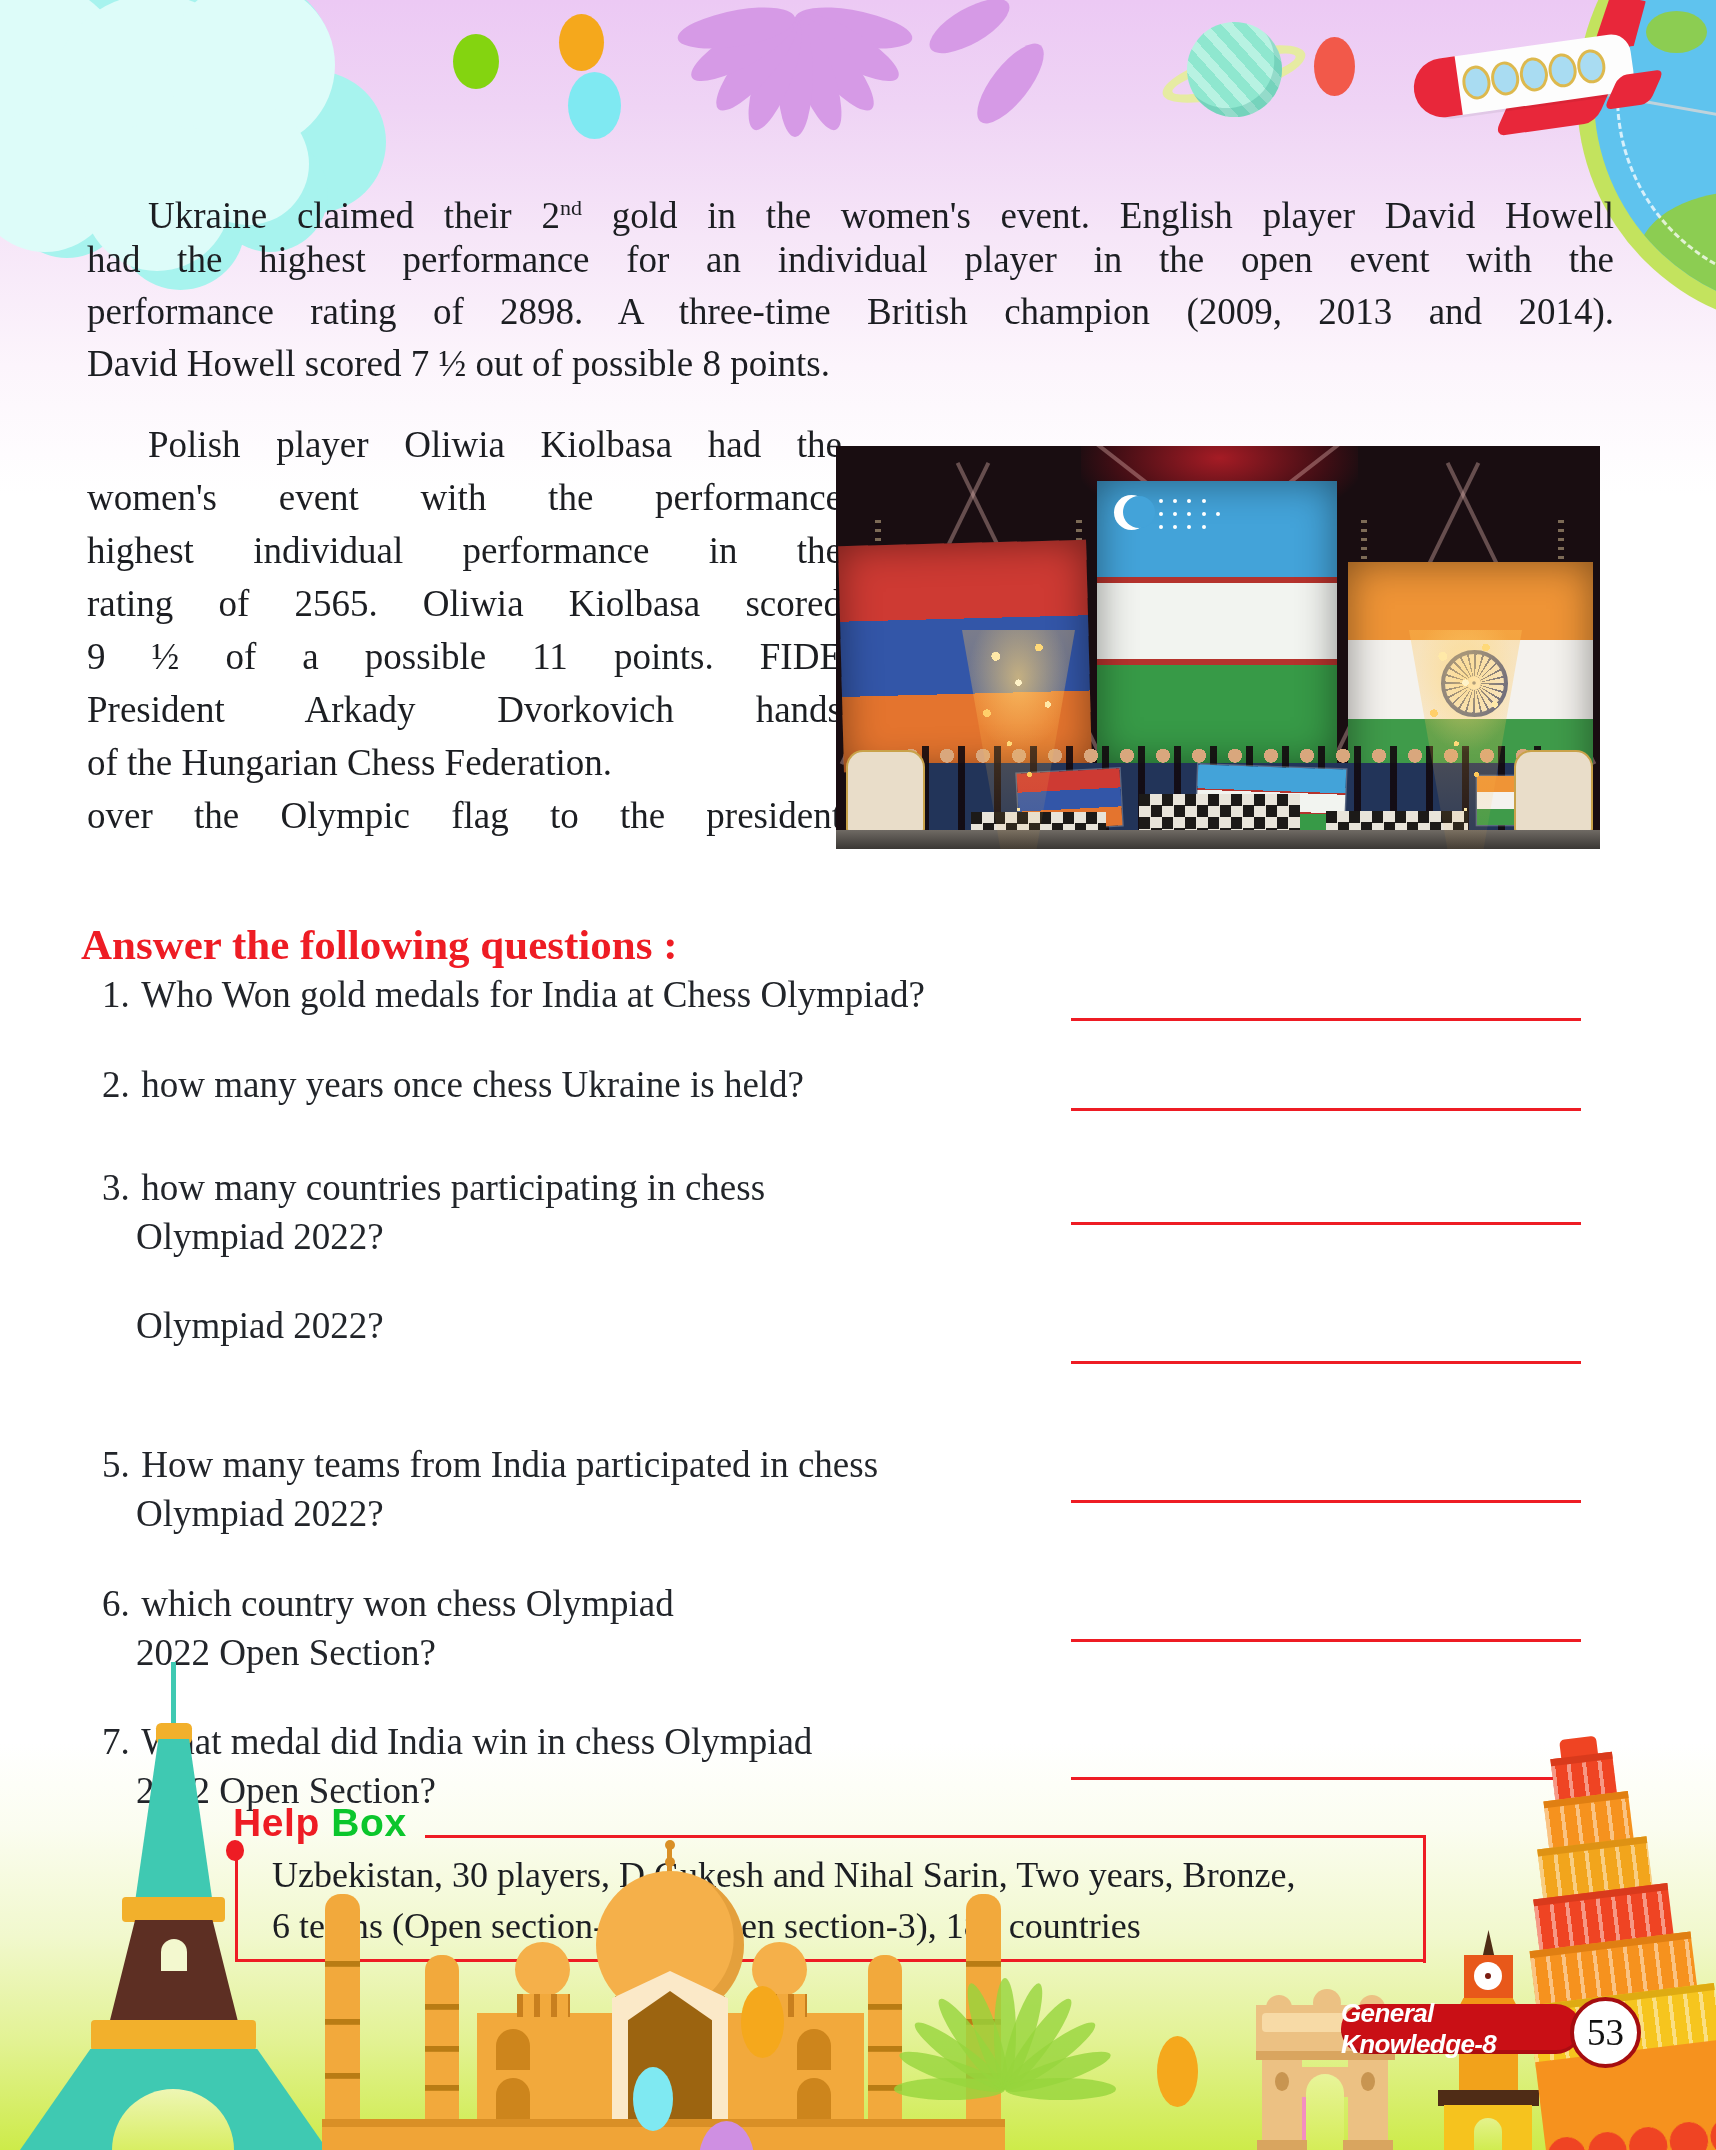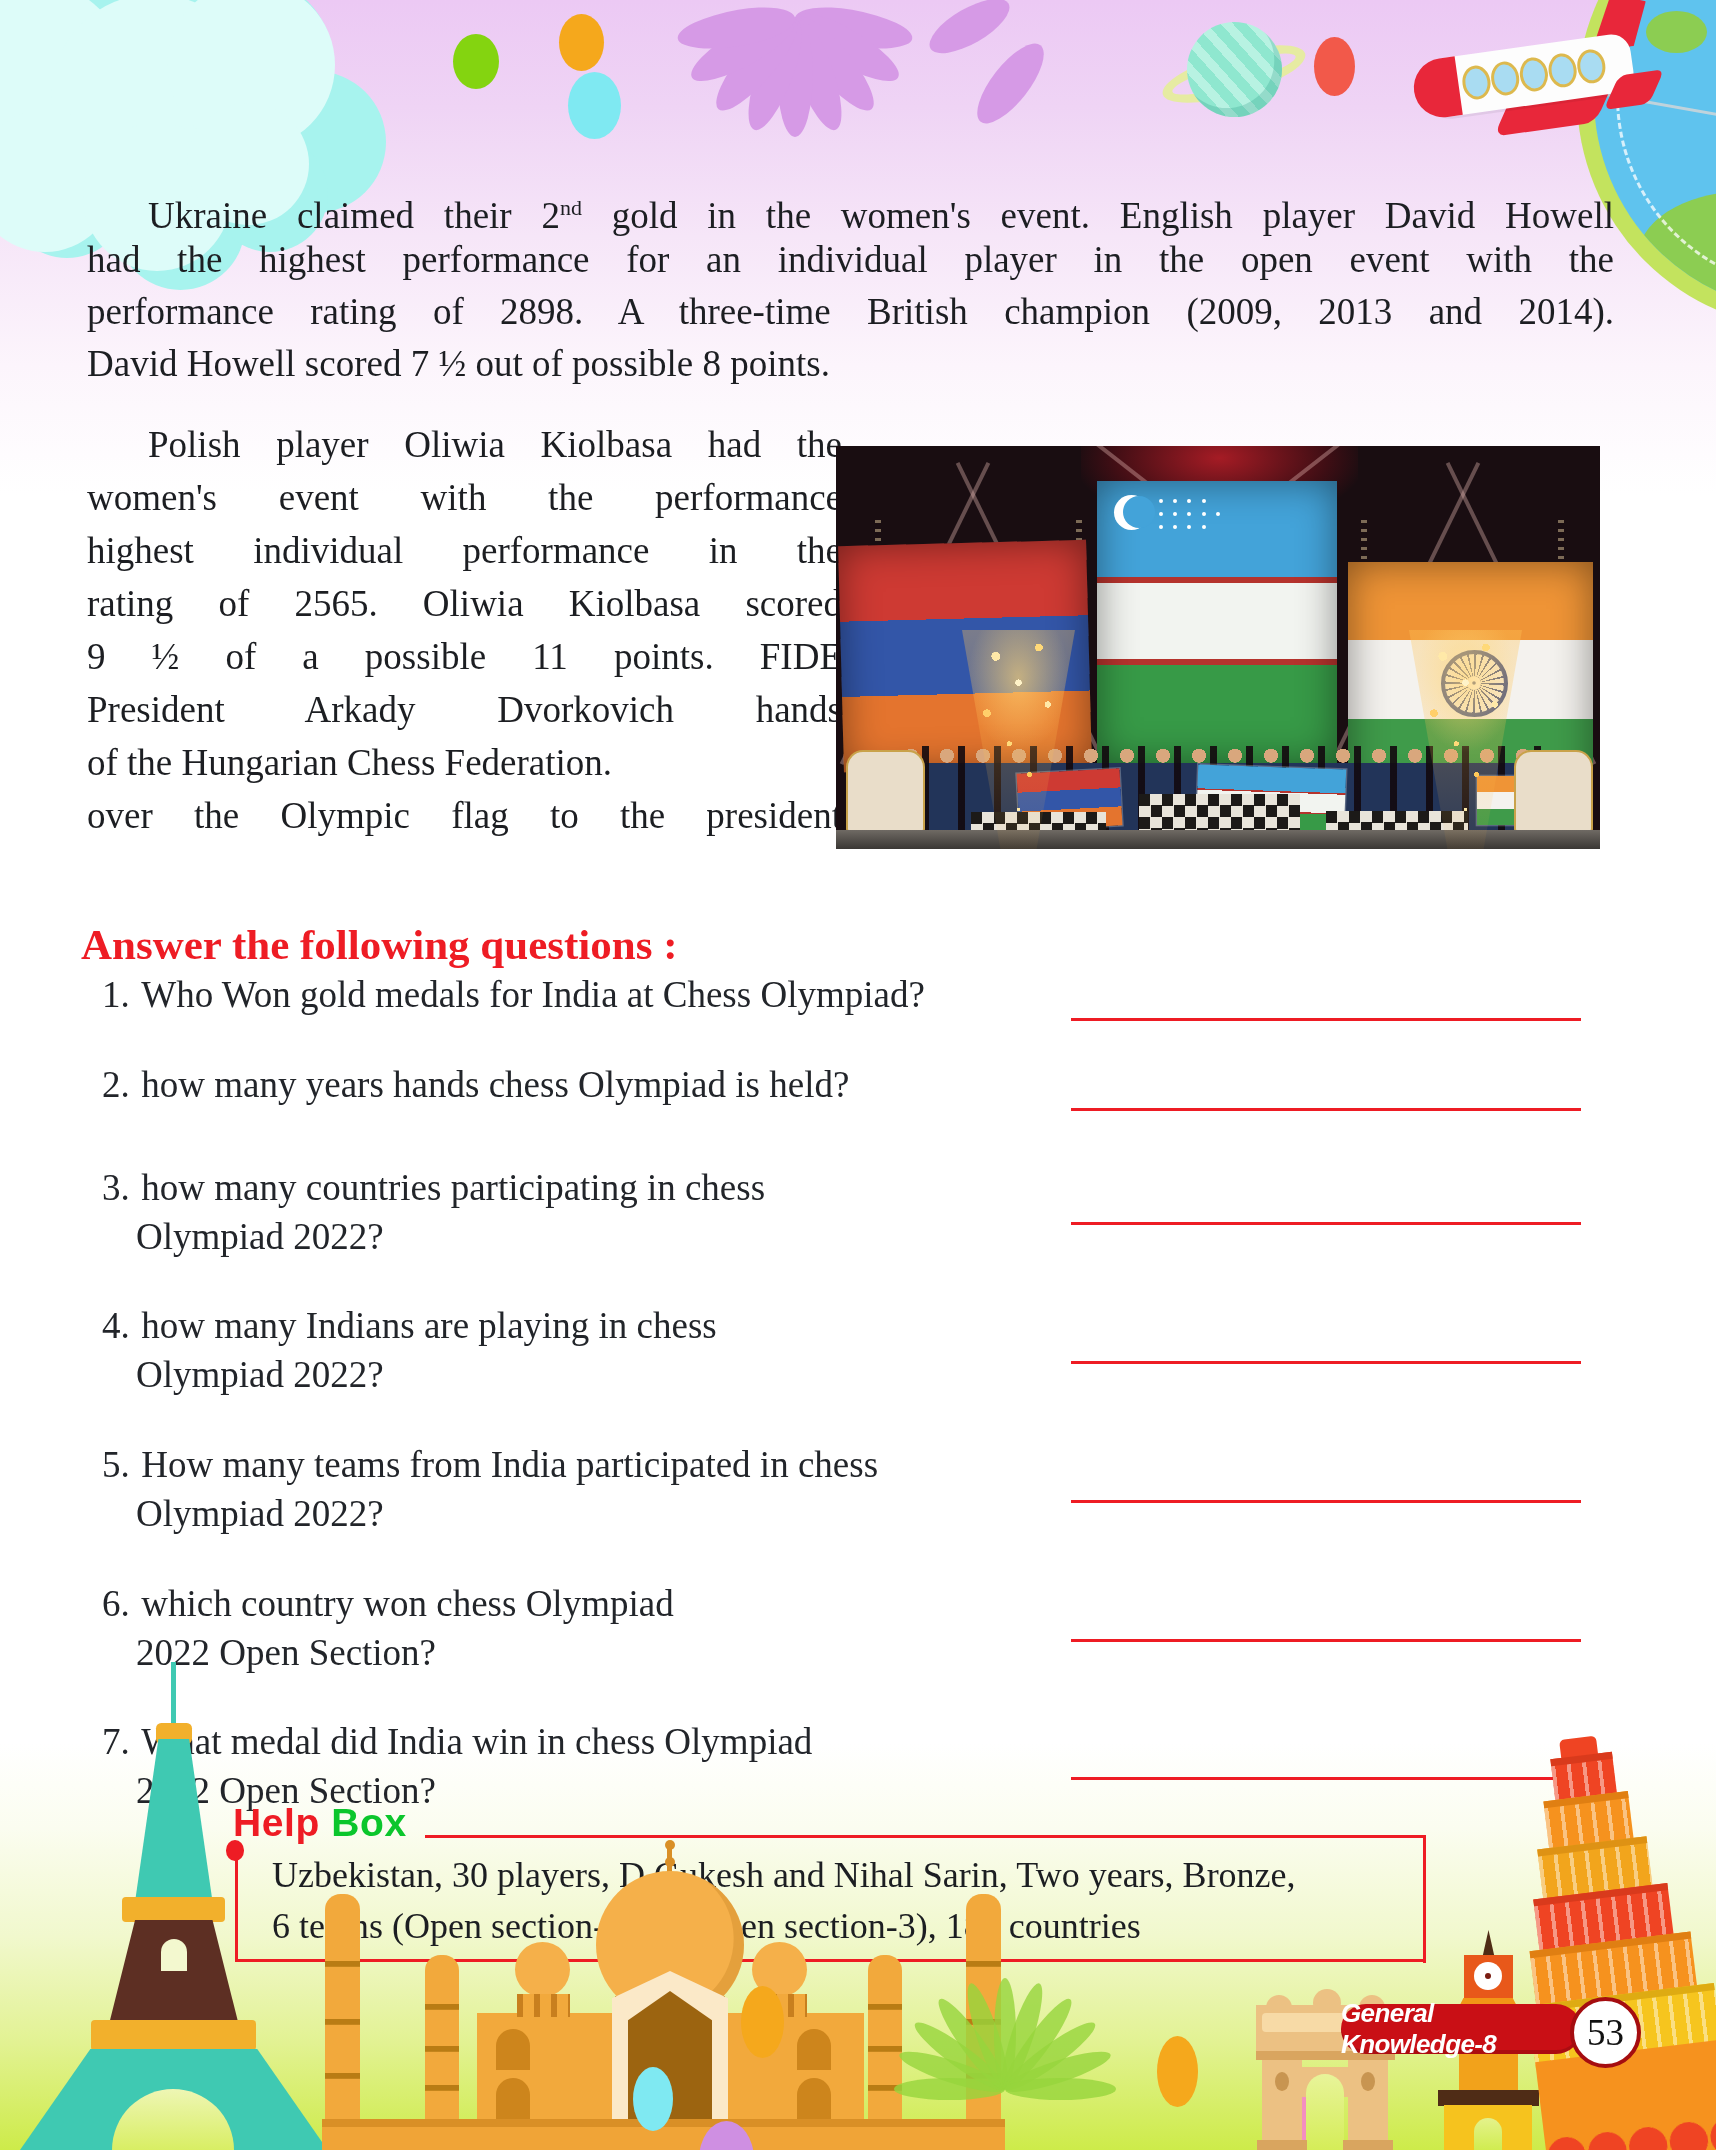--- a/index.html
+++ b/index.html
@@ -251,29 +251,28 @@
     <div class="fireworks" style="left:573px;top:184px;"></div>
   </div>
 
   <div class="qheading">Answer the following questions :</div>
 
   <div class="q" style="top:970px;">
     <div class="q-line"><span class="q-num">1.</span><span>Who Won gold medals for India at Chess Olympiad?</span></div>
 
   </div>
   <div class="q" style="top:1060px;">
-    <div class="q-line"><span class="q-num">2.</span><span>how many years hands chess Olympiad is held?</span></div>
+    <div class="q-line"><span class="q-num">2.</span><span>how many years once chess Ukraine is held?</span></div>
 
   </div>
   <div class="q" style="top:1163px;">
     <div class="q-line"><span class="q-num">3.</span><span>how many countries participating in chess</span></div>
     <div class="q-line2">Olympiad 2022?</div>
   </div>
   <div class="q" style="top:1301px;">
-    <div class="q-line"><span class="q-num">4.</span><span>how many Indians are playing in chess</span></div>
     <div class="q-line2">Olympiad 2022?</div>
   </div>
   <div class="q" style="top:1440px;">
     <div class="q-line"><span class="q-num">5.</span><span>How many teams from India participated in chess</span></div>
     <div class="q-line2">Olympiad 2022?</div>
   </div>
   <div class="q" style="top:1579px;">
     <div class="q-line"><span class="q-num">6.</span><span>which country won chess Olympiad</span></div>
     <div class="q-line2">2022 Open Section?</div>
   </div>

